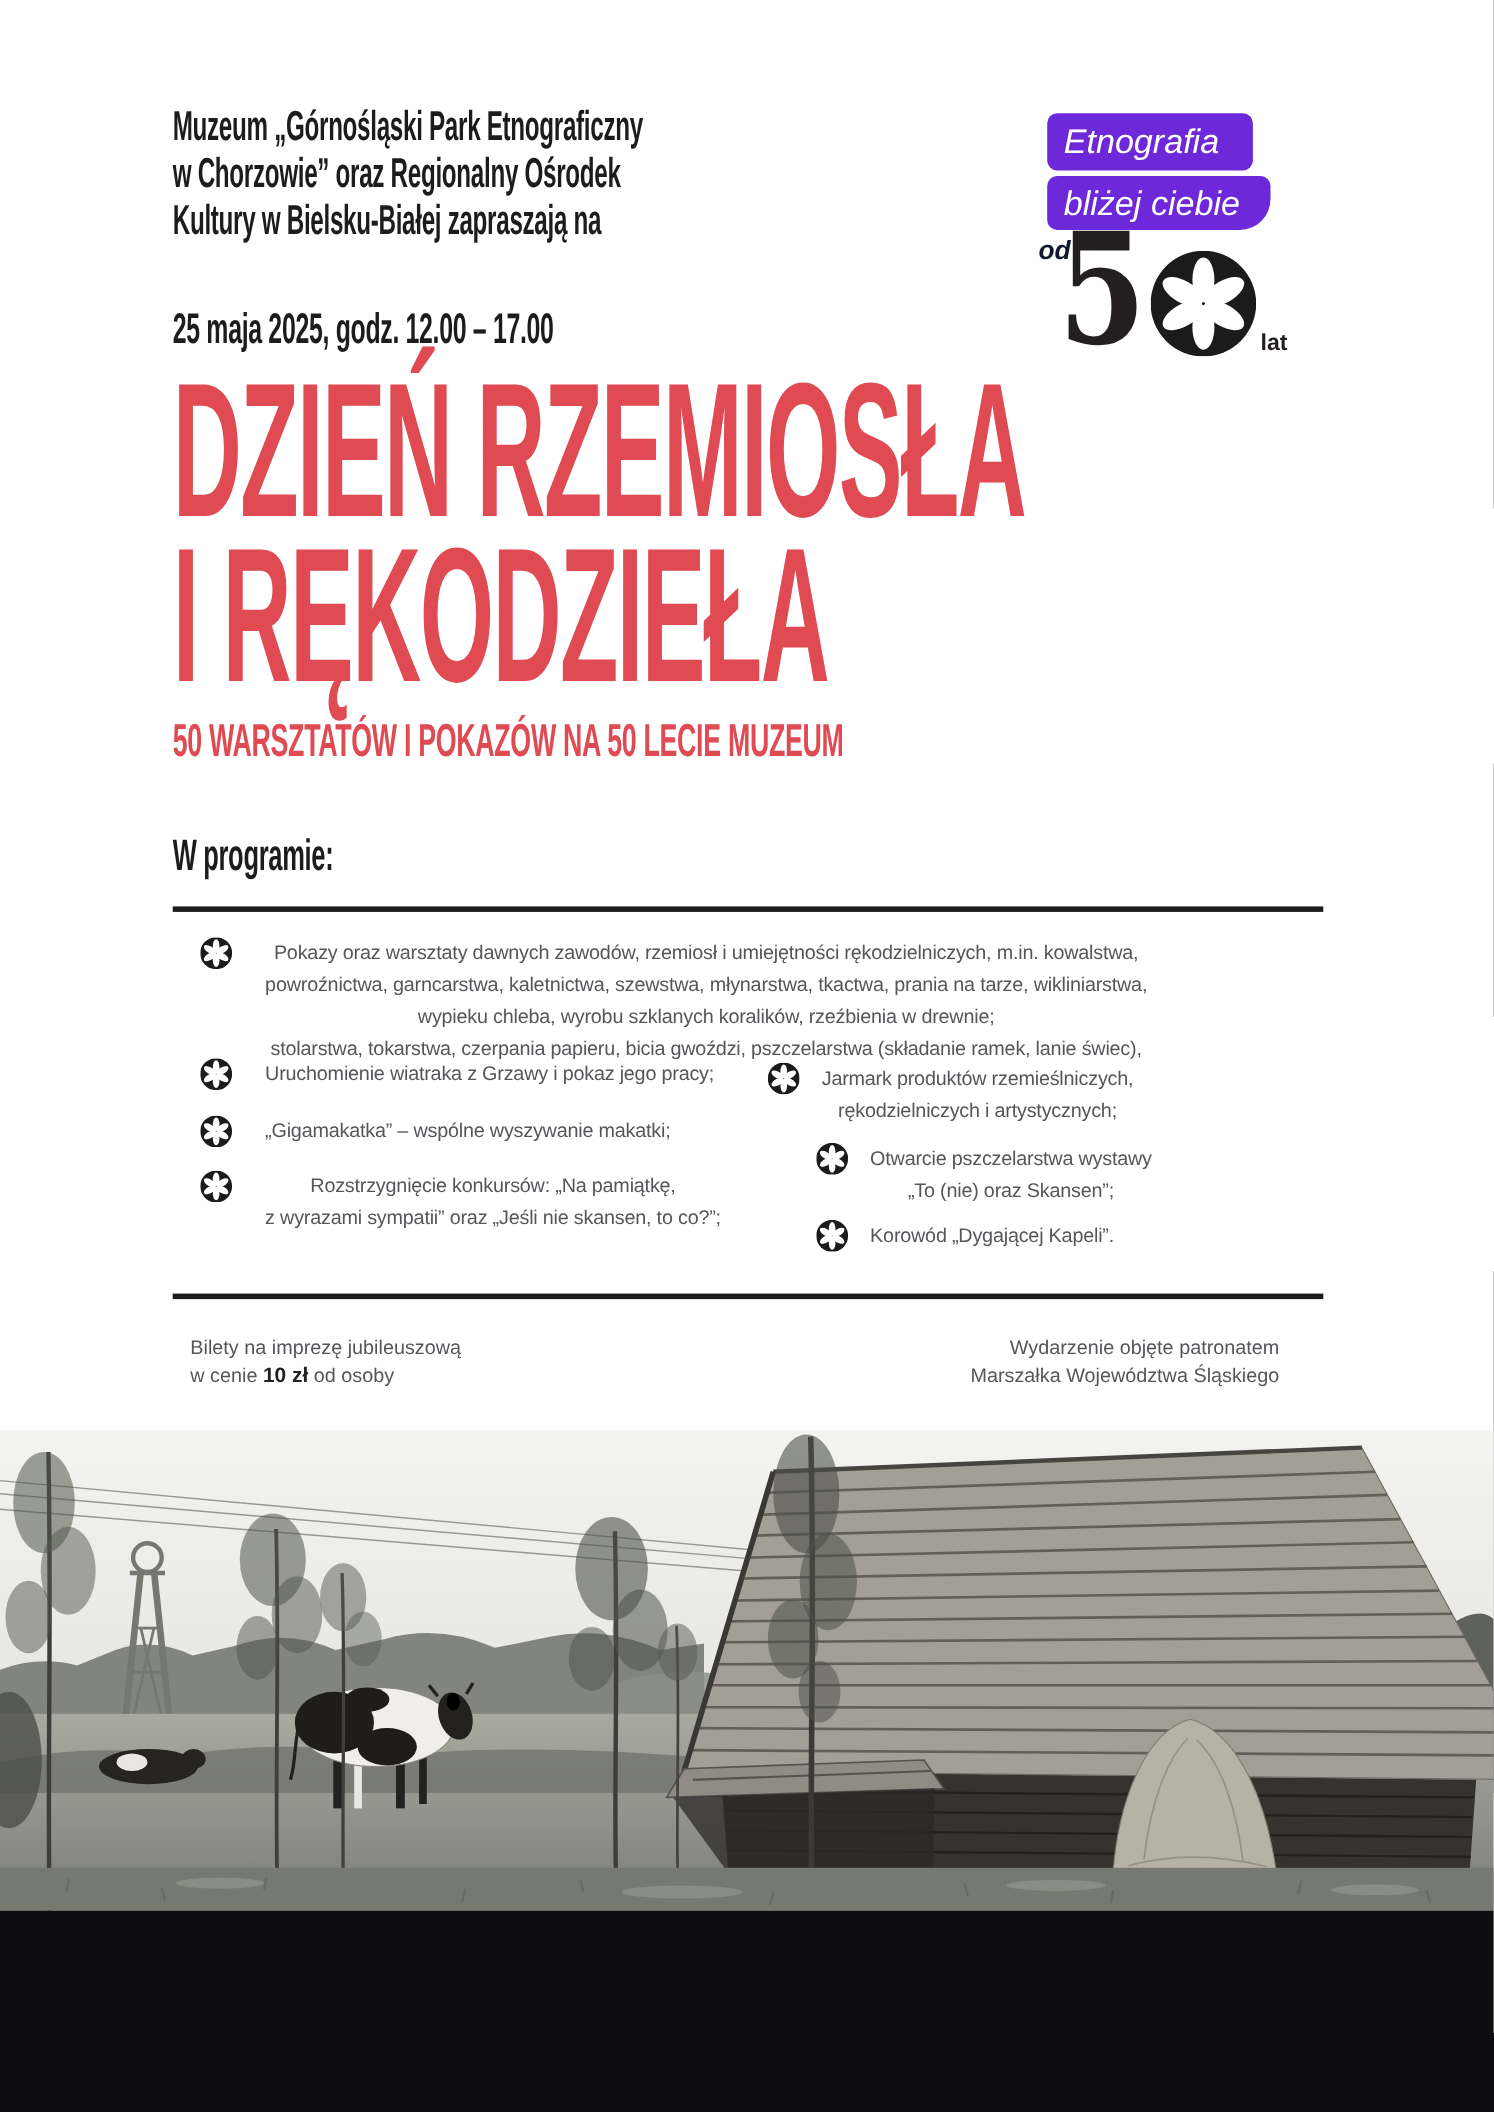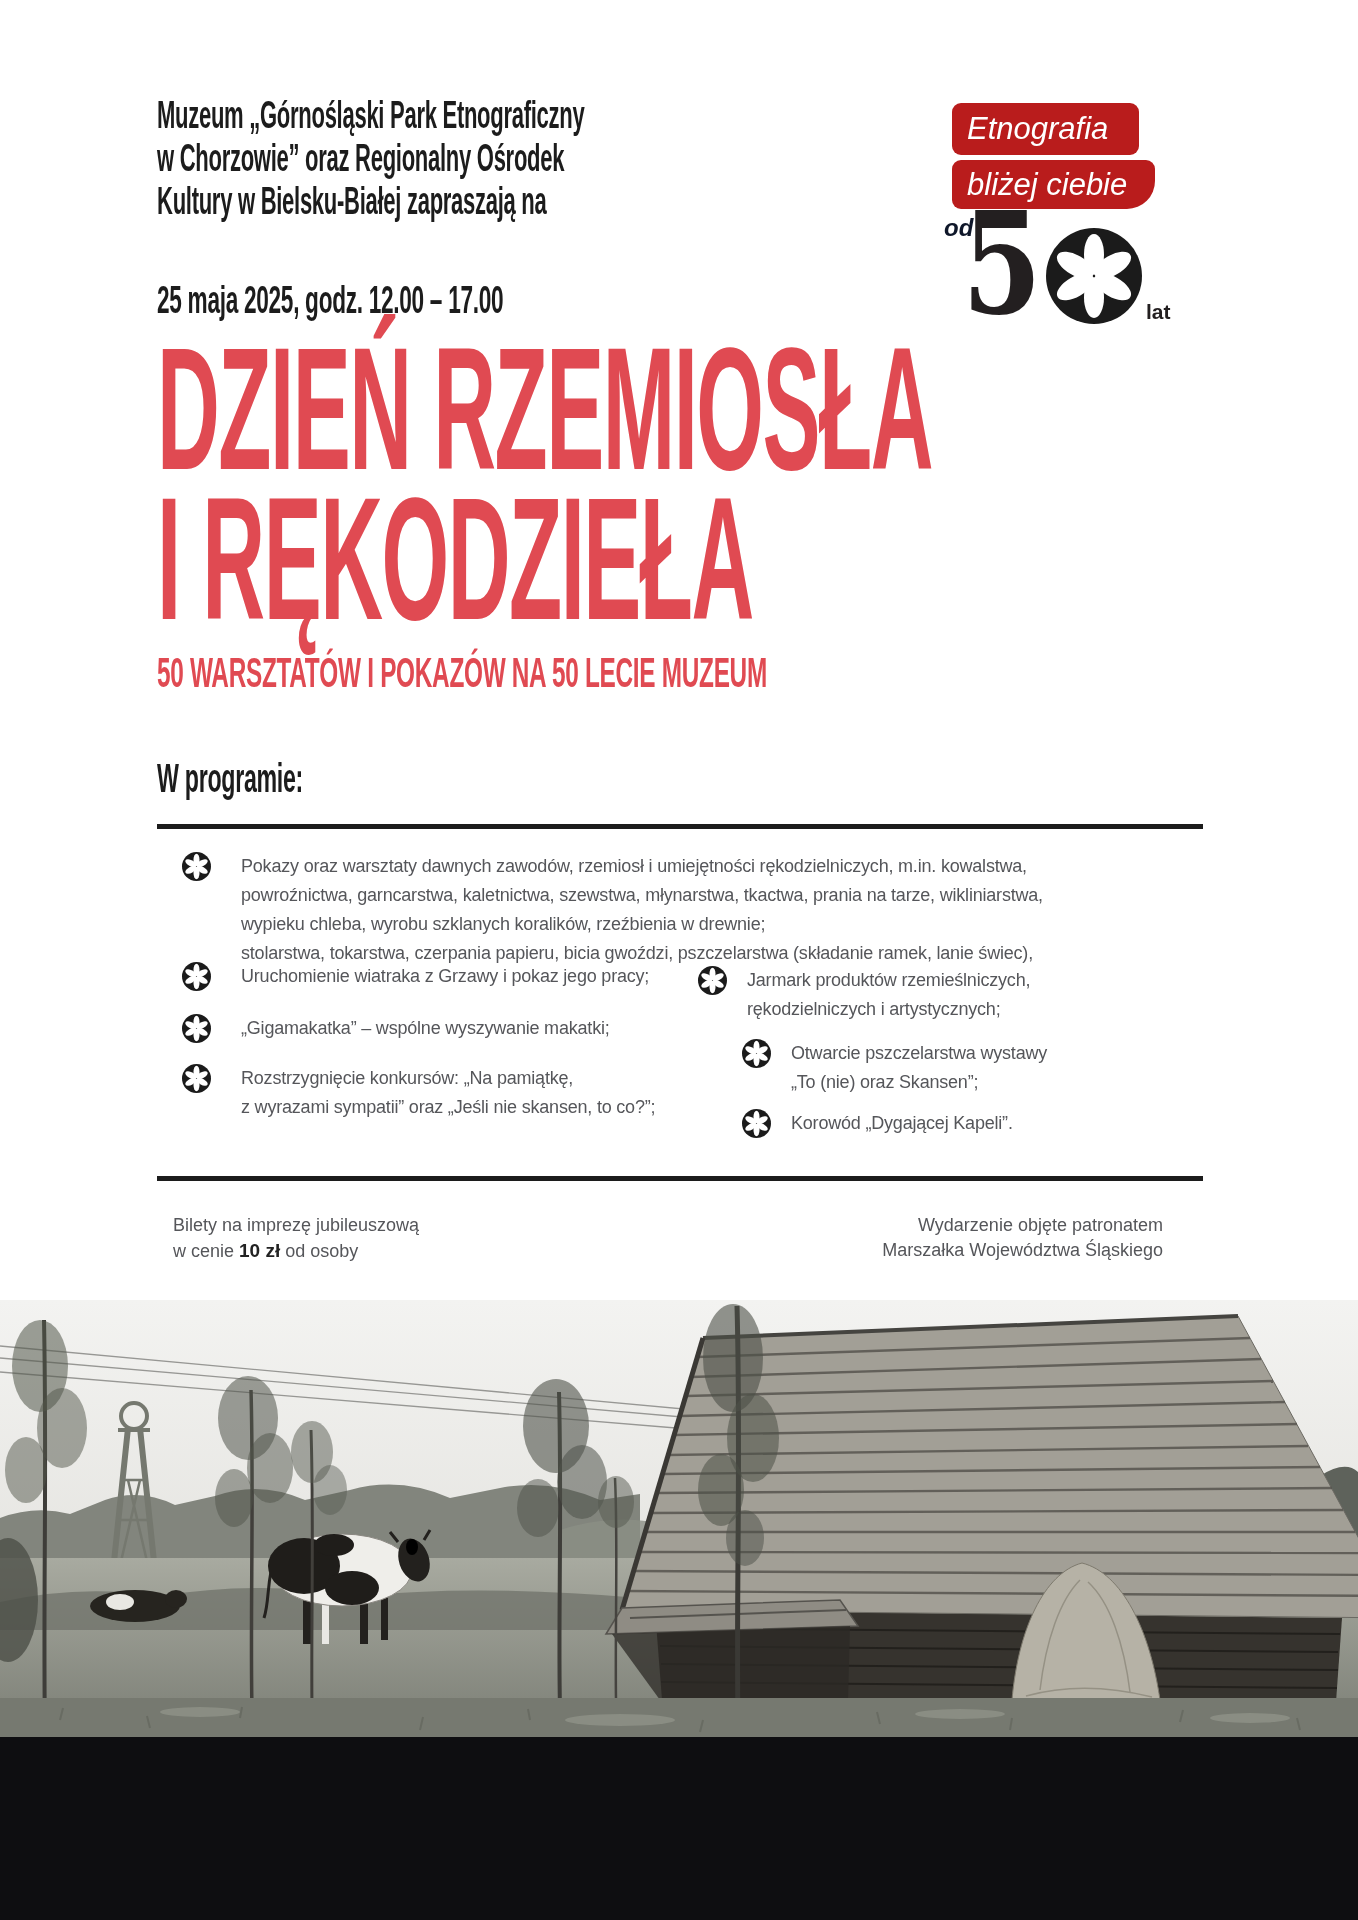--- a/index.html
+++ b/index.html
@@ -12,21 +12,21 @@
   .cond{
     font-weight:bold;white-space:nowrap;
     transform:scaleX(0.58);transform-origin:0 0;
     letter-spacing:-0.5px;color:#1c1c1c;
   }
   .abs{position:absolute;}
   
   .intro{left:157px;top:94px;font-size:38px;line-height:43px;}
   .date-line{left:157px;top:278px;font-size:39px;}
   
-  .badge-box{position:absolute;background:#b91c1c;color:#fff;
+  .badge-box{position:absolute;background:#6d28d9;color:#fff;
     display:flex;align-items:center;padding-left:15px;
     font-style:italic;font-size:31px;border-radius:9px;}
   .badge-box1{left:952px;top:103px;width:172px;height:52px;}
   .badge-box2{left:952px;top:160px;width:188px;height:49px;border-bottom-right-radius:28px;}
   .badge-od{left:944px;top:214px;font-size:24px;font-weight:bold;font-style:italic;color:#0f172a;}
   .badge-five{left:962px;top:194px;font-family:"DejaVu Serif",serif;font-weight:bold;
     font-size:140px;line-height:1;color:#231f20;transform:scaleX(0.82);transform-origin:0 0;}
   .badge-circle{left:1046px;top:228px;}
   .badge-lat{left:1146px;top:300px;font-size:21px;font-weight:bold;color:#231f20;}
   
@@ -36,21 +36,21 @@
     transform:scaleX(0.5);transform-origin:0 0;
   }
   .title-1{top:322px;}
   .title-2{top:472px;}
   .subtitle{left:157px;top:649px;font-size:42px;color:#e04a52;}
   
   .prog-heading{left:157px;top:756px;font-size:40px;}
   .rule{position:absolute;left:157px;width:1046px;height:5px;background:#1c1c1c;}
   .rule1{top:824px;}
   .rule2{top:1176px;}
-  .prog-item{position:absolute;display:flex;align-items:flex-start;}
+  .prog-item{position:absolute;display:flex;align-items:flex-start;text-align:center;}
   .prog-item .gap-l{margin-right:30px;}
   .prog-item .gap-r{margin-right:20px;}
   .prog-text{font-size:18px;line-height:29px;color:#55565a;letter-spacing:-0.2px;white-space:nowrap;}
   .bullet{flex:none;}
   
   .tickets{left:173px;top:1213px;font-size:18px;line-height:25px;color:#55565a;}
   .tickets b{color:#222;font-size:19px;}
   .patronage{right:195px;top:1213px;text-align:right;font-size:18px;line-height:25px;color:#55565a;}
   
   .photo{position:absolute;left:0;top:1300px;width:1358px;height:437px;}

